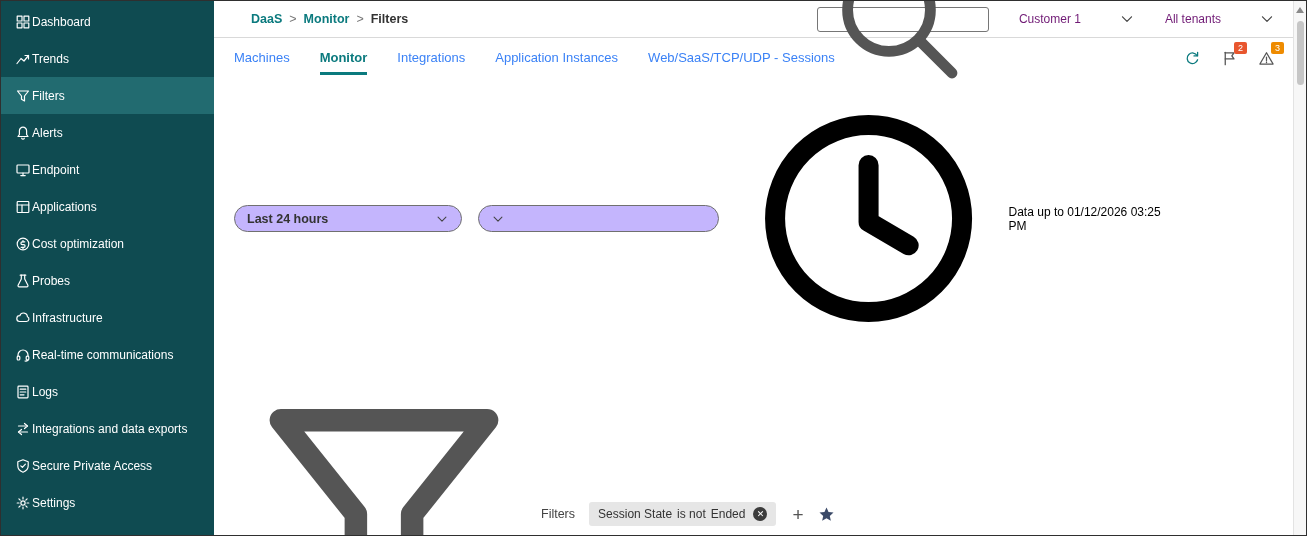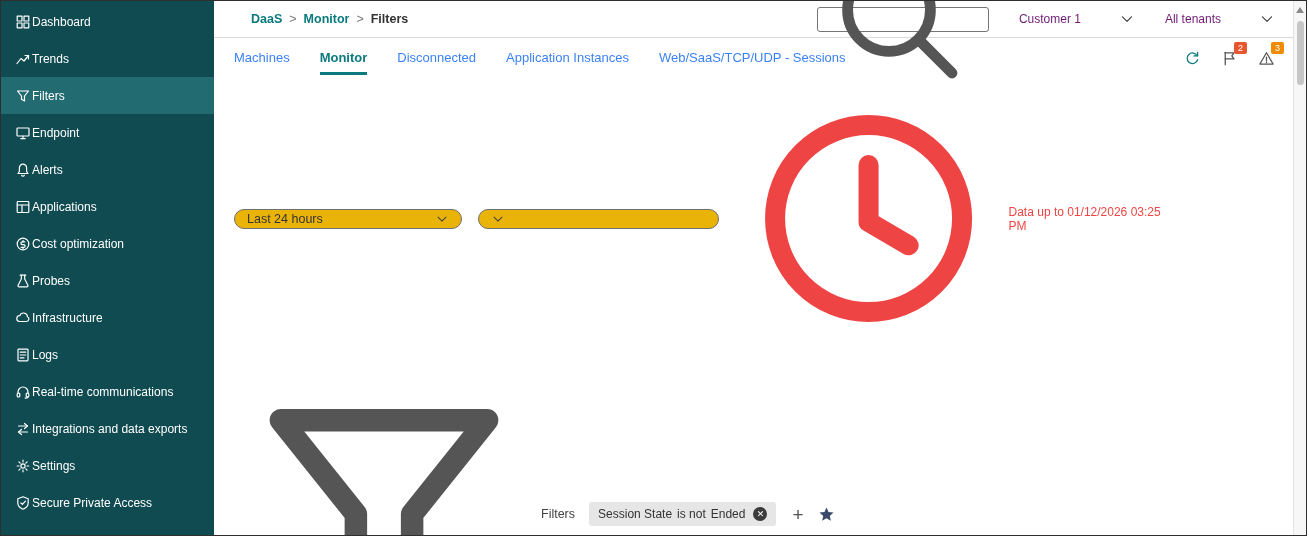--- a/index.html
+++ b/index.html
@@ -33,26 +33,26 @@
   .tabs { display: flex; gap: 30px; }
   .tab { font-size: 13px; color: #3b82f6; padding-bottom: 7px; border-bottom: 3px solid transparent; cursor: pointer; white-space: nowrap; }
   .tab.active { color: #0b7a7e; font-weight: bold; border-bottom-color: #0b7a7e; }
   .tab-icons { margin-left: auto; display: flex; align-items: center; gap: 20px; padding-bottom: 8px; }
   .icon-btn { position: relative; width: 17px; height: 17px; color: #555; cursor: pointer; }
   .icon-btn svg { width: 17px; height: 17px; display: block; }
   .icon-btn.refresh { color: #0b7a7e; }
   .badge { position: absolute; top: -8px; right: -9px; color: #fff; font-size: 9px; line-height: 12px; height: 12px; min-width: 13px; text-align: center; padding: 0 2px; border-radius: 2px; }
 
   .controls { display: flex; align-items: center; gap: 16px; padding: 10px 18px 0 20px; }
-  .select-pill { height: 20px; border: 1px solid #707070; border-radius: 14px; display: flex; align-items: center; justify-content: space-between; padding: 0 12px; font-size: 12.5px; color: #333; cursor: pointer; background: #eab308; }
+  .select-pill { height: 27px; border: 1px solid #707070; border-radius: 14px; display: flex; align-items: center; justify-content: space-between; padding: 0 12px; font-size: 12.5px; color: #333; cursor: pointer; background: #c4b5fd; font-weight: bold; }
   .select-pill .chev { width: 14px; height: 14px; }
   .select-pill .chev svg { width: 14px; height: 14px; }
   .sel-time { width: 252px; }
   .sel-state { width: 268px; }
-  .data-upto { margin-left: auto; margin-right: 112px; display: flex; align-items: center; gap: 6px; font-size: 12px; color: #ef4444; }
+  .data-upto { margin-left: auto; margin-right: 112px; display: flex; align-items: center; gap: 6px; font-size: 12px; color: #000000; }
   .data-upto svg { width: 14px; height: 14px; }
 
   .filters-wrap { border-bottom: 1px solid #e2e2e2; padding: 12px 18px 13px 20px; display: flex; align-items: center; gap: 14px; }
   .filters-label { display: flex; align-items: center; gap: 7px; font-size: 12.5px; color: #444; }
   .filters-label svg { width: 15px; height: 15px; color: #555; }
   .chip { background: #e6e6e6; border-radius: 3px; height: 24px; display: flex; align-items: center; padding: 0 9px; font-size: 12px; color: #333; gap: 5px; }
   .chip b { font-weight: normal; }
   .chip-close { width: 14px; height: 14px; border-radius: 50%; background: #3c3c3c; color: #fff; font-size: 9px; line-height: 14px; text-align: center; margin-left: 3px; cursor: pointer; }
   .plus-btn { font-size: 19px; color: #555; line-height: 1; cursor: pointer; margin-left: 2px; }
   .star-btn { width: 17px; height: 17px; color: #3b4a68; cursor: pointer; }
@@ -93,35 +93,35 @@
         <span class="sb-icon">
           <svg viewBox="0 0 16 16" fill="none" stroke="currentColor" stroke-width="1.2" stroke-linecap="round" stroke-linejoin="round" style="width:100%;height:100%;display:block">
             <path d="M2.5 3 H13.5 L9.5 8 V13 L6.5 11.2 V8 Z"></path>
           </svg>
         </span>
         <span>Filters</span>
       </div>
       <div class="sb-item">
         <span class="sb-icon">
           <svg viewBox="0 0 16 16" fill="none" stroke="currentColor" stroke-width="1.2" stroke-linecap="round" stroke-linejoin="round" style="width:100%;height:100%;display:block">
+            <path d="M8 2.2 a3.6 3.6 0 0 1 3.6 3.6 V9.5 L13 11.5 H3 L4.4 9.5 V5.8 A3.6 3.6 0 0 1 8 2.2 Z"></path>
+            <path d="M6.7 13.2 a1.4 1.4 0 0 0 2.6 0"></path>
+          </svg>
+        </span>
+        <span>Alerts</span>
+      </div>
+      <div class="sb-item">
+        <span class="sb-icon">
+          <svg viewBox="0 0 16 16" fill="none" stroke="currentColor" stroke-width="1.2" stroke-linecap="round" stroke-linejoin="round" style="width:100%;height:100%;display:block">
             <rect x="2" y="3" width="12" height="8" rx="0.8"></rect>
             <line x1="5.8" y1="13.6" x2="10.2" y2="13.6"></line>
             <line x1="8" y1="11" x2="8" y2="13.6"></line>
           </svg>
         </span>
         <span>Endpoint</span>
-      </div>
-      <div class="sb-item">
-        <span class="sb-icon">
-          <svg viewBox="0 0 16 16" fill="none" stroke="currentColor" stroke-width="1.2" stroke-linecap="round" stroke-linejoin="round" style="width:100%;height:100%;display:block">
-            <path d="M8 2.2 a3.6 3.6 0 0 1 3.6 3.6 V9.5 L13 11.5 H3 L4.4 9.5 V5.8 A3.6 3.6 0 0 1 8 2.2 Z"></path>
-            <path d="M6.7 13.2 a1.4 1.4 0 0 0 2.6 0"></path>
-          </svg>
-        </span>
-        <span>Alerts</span>
       </div>
       <div class="sb-item">
         <span class="sb-icon">
           <svg viewBox="0 0 16 16" fill="none" stroke="currentColor" stroke-width="1.2" stroke-linecap="round" stroke-linejoin="round" style="width:100%;height:100%;display:block">
             <rect x="2.2" y="2.5" width="11.6" height="11" rx="0.8"></rect>
             <line x1="2.2" y1="6" x2="13.8" y2="6"></line>
             <line x1="7" y1="6" x2="7" y2="13.5"></line>
           </svg>
         </span>
         <span>Applications</span>
@@ -150,67 +150,67 @@
         <span class="sb-icon">
           <svg viewBox="0 0 16 16" fill="none" stroke="currentColor" stroke-width="1.2" stroke-linecap="round" stroke-linejoin="round" style="width:100%;height:100%;display:block">
             <path d="M4.6 11.5 a2.9 2.9 0 0 1 .2 -5.8 a3.9 3.9 0 0 1 7.6 1 a2.5 2.5 0 0 1 -.9 4.8 Z"></path>
           </svg>
         </span>
         <span>Infrastructure</span>
       </div>
       <div class="sb-item">
         <span class="sb-icon">
           <svg viewBox="0 0 16 16" fill="none" stroke="currentColor" stroke-width="1.2" stroke-linecap="round" stroke-linejoin="round" style="width:100%;height:100%;display:block">
+            <path d="M3 9.5 V8 a5 5 0 0 1 10 0 v1.5"></path>
+            <rect x="2.2" y="9" width="2.6" height="4" rx="1"></rect>
+            <rect x="11.2" y="9" width="2.6" height="4" rx="1"></rect>
+            <path d="M13 13 a3 3 0 0 1 -3 1"></path>
+          </svg>
+        </span>
+        <span>Real-time communications</span>
+      </div>
+      <div class="sb-item">
+        <span class="sb-icon">
+          <svg viewBox="0 0 16 16" fill="none" stroke="currentColor" stroke-width="1.2" stroke-linecap="round" stroke-linejoin="round" style="width:100%;height:100%;display:block">
             <rect x="3" y="2.2" width="10" height="11.6" rx="0.8"></rect>
             <line x1="5.2" y1="5.2" x2="10.8" y2="5.2"></line>
             <line x1="5.2" y1="8" x2="10.8" y2="8"></line>
             <line x1="5.2" y1="10.8" x2="9" y2="10.8"></line>
           </svg>
         </span>
         <span>Logs</span>
       </div>
       <div class="sb-item">
         <span class="sb-icon">
           <svg viewBox="0 0 16 16" fill="none" stroke="currentColor" stroke-width="1.2" stroke-linecap="round" stroke-linejoin="round" style="width:100%;height:100%;display:block">
-            <path d="M3 9.5 V8 a5 5 0 0 1 10 0 v1.5"></path>
-            <rect x="2.2" y="9" width="2.6" height="4" rx="1"></rect>
-            <rect x="11.2" y="9" width="2.6" height="4" rx="1"></rect>
-            <path d="M13 13 a3 3 0 0 1 -3 1"></path>
-          </svg>
-        </span>
-        <span>Real-time communications</span>
-      </div>
-      <div class="sb-item">
-        <span class="sb-icon">
-          <svg viewBox="0 0 16 16" fill="none" stroke="currentColor" stroke-width="1.2" stroke-linecap="round" stroke-linejoin="round" style="width:100%;height:100%;display:block">
             <polyline points="9.5,2.5 12.5,5 9.5,7.5"></polyline>
             <line x1="3.5" y1="5" x2="12.5" y2="5"></line>
             <polyline points="6.5,8.5 3.5,11 6.5,13.5"></polyline>
             <line x1="12.5" y1="11" x2="3.5" y2="11"></line>
           </svg>
         </span>
         <span>Integrations and data exports</span>
       </div>
       <div class="sb-item">
         <span class="sb-icon">
           <svg viewBox="0 0 16 16" fill="none" stroke="currentColor" stroke-width="1.2" stroke-linecap="round" stroke-linejoin="round" style="width:100%;height:100%;display:block">
+            <path d="M8 1.8 L13.2 3.8 V7.8 C13.2 11.2 11 13.1 8 14.2 C5 13.1 2.8 11.2 2.8 7.8 V3.8 Z"></path>
+            <polyline points="5.8,7.8 7.4,9.4 10.4,6.2"></polyline>
+          </svg>
+        </span>
+        <span>Secure Private Access</span>
+      </div>
+      <div class="sb-item">
+        <span class="sb-icon">
+          <svg viewBox="0 0 16 16" fill="none" stroke="currentColor" stroke-width="1.2" stroke-linecap="round" stroke-linejoin="round" style="width:100%;height:100%;display:block">
             <circle cx="8" cy="8" r="2.1"></circle>
             <path d="M8 2.2 V4 M8 12 V13.8 M2.2 8 H4 M12 8 H13.8 M3.9 3.9 L5.2 5.2 M10.8 10.8 L12.1 12.1 M12.1 3.9 L10.8 5.2 M5.2 10.8 L3.9 12.1"></path>
           </svg>
         </span>
         <span>Settings</span>
-      </div>
-      <div class="sb-item">
-        <span class="sb-icon">
-          <svg viewBox="0 0 16 16" fill="none" stroke="currentColor" stroke-width="1.2" stroke-linecap="round" stroke-linejoin="round" style="width:100%;height:100%;display:block">
-            <path d="M8 1.8 L13.2 3.8 V7.8 C13.2 11.2 11 13.1 8 14.2 C5 13.1 2.8 11.2 2.8 7.8 V3.8 Z"></path>
-            <polyline points="5.8,7.8 7.4,9.4 10.4,6.2"></polyline>
-          </svg>
-        </span>
-        <span>Secure Private Access</span>
       </div>
     </nav>
 
   <div class="main">
 
     <header class="topbar">
       <div class="breadcrumb" id="breadcrumb">
           <span class="crumb">DaaS</span>
           <span class="crumb-sep">&gt;</span>
           <span class="crumb">Monitor</span>
@@ -243,21 +243,21 @@
               </svg>
             </span>
         </div>
       </div>
     </header>
 
     <div class="tabrow">
       <div class="tabs" id="tabs">
           <div class="tab">Machines</div>
           <div class="tab active">Monitor</div>
-          <div class="tab">Disconnected</div>
+          <div class="tab">Integrations</div>
           <div class="tab">Application Instances</div>
           <div class="tab">Web/SaaS/TCP/UDP - Sessions</div>
         </div>
       <div class="tab-icons" id="tab-icons">
         <span class="icon-btn refresh">
             <svg viewBox="0 0 16 16" fill="none" stroke="currentColor" stroke-width="1.2" stroke-linecap="round" stroke-linejoin="round" style="width:100%;height:100%;display:block">
               <path d="M12.8 9.2 A5 5 0 1 1 12.4 5.4"></path>
               <polyline points="12.8,2.2 12.8,5.6 9.4,5.6"></polyline>
             </svg>
           </span>

